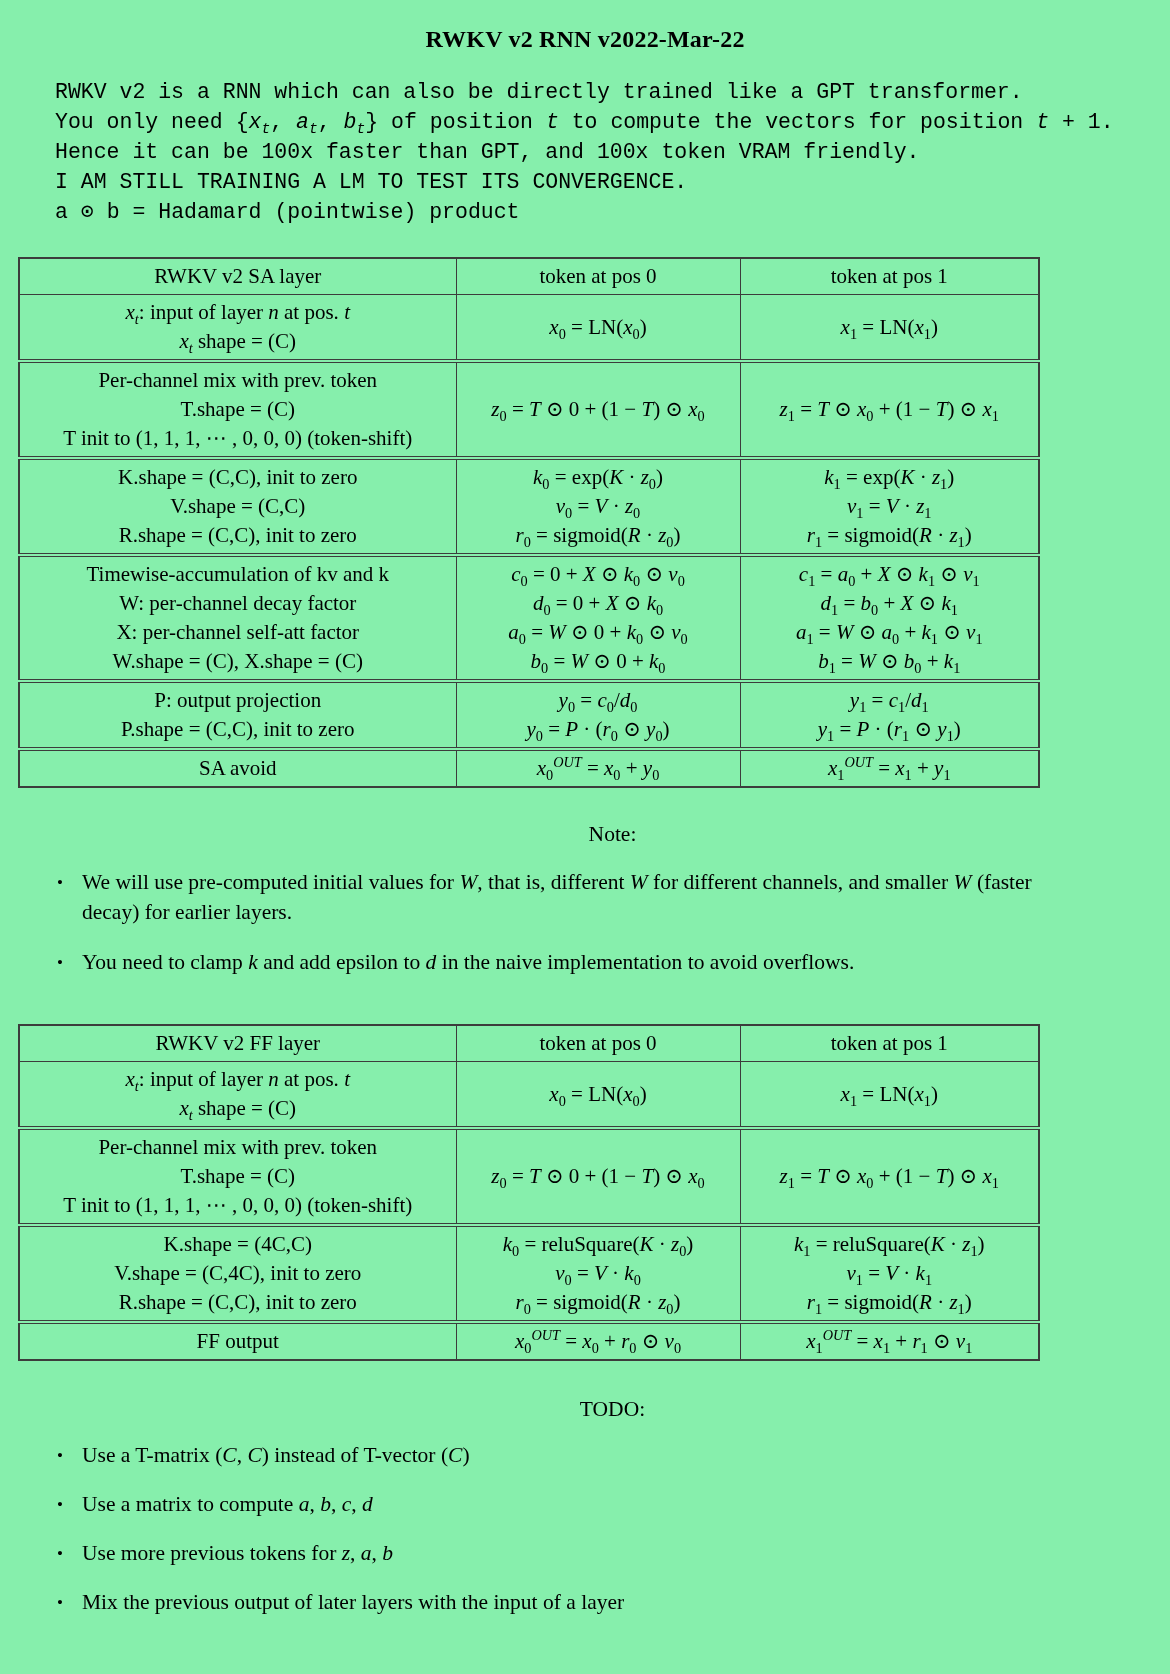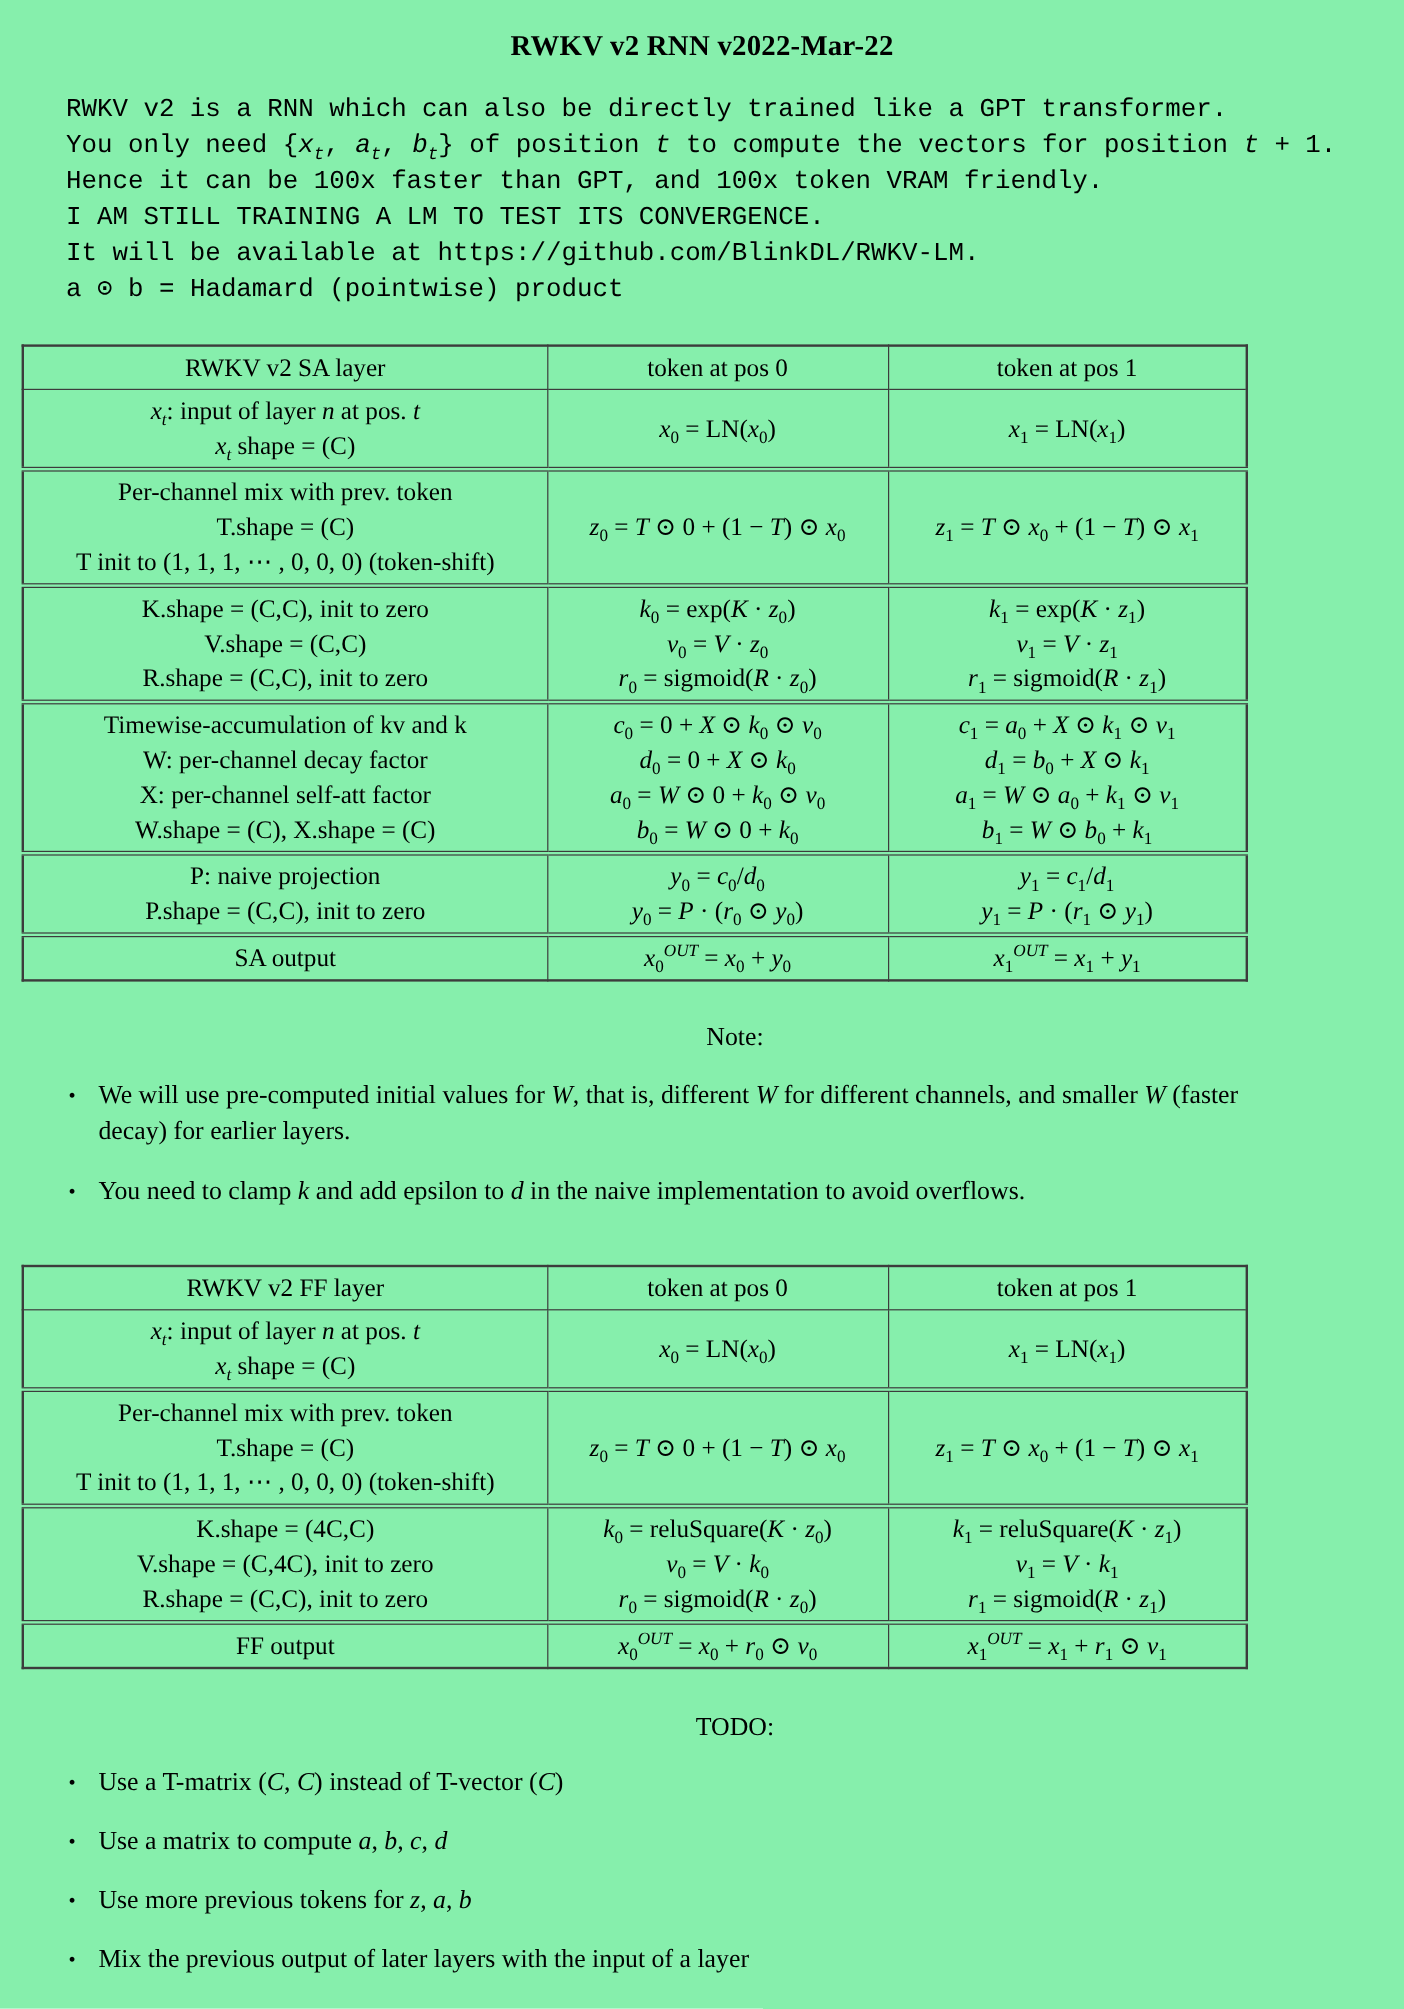--- a/index.html
+++ b/index.html
@@ -50,21 +50,20 @@
 <body>
 
 <div class="page">
   <h1 class="title">RWKV v2 RNN v2022-Mar-22</h1>
 
   <div class="intro">
       <div class="tline">RWKV v2 is a RNN which can also be directly trained like a GPT transformer.</div>
       <div class="tline">You only need {<i>x</i><sub><i>t</i></sub>, <i>a</i><sub><i>t</i></sub>, <i>b</i><sub><i>t</i></sub>} of position <i>t</i> to compute the vectors for position <i>t</i> + 1.</div>
       <div class="tline">Hence it can be 100x faster than GPT, and 100x token VRAM friendly.</div>
       <div class="tline">I AM STILL TRAINING A LM TO TEST ITS CONVERGENCE.</div>
-      <div class="tline">It will be available at https://github.com/BlinkDL/RWKV-LM.</div>
       <div class="tline">a ⊙ b = Hadamard (pointwise) product</div>
     </div>
 
   <table class="ltx">
     <colgroup>
         <col style="width:437px">
         <col style="width:284px">
         <col style="width:299px">
       </colgroup>
   <thead>
@@ -132,35 +131,35 @@
           </td>
           <td>
             <div class="cl"><i>c</i><sub>1</sub> = <i>a</i><sub>0</sub> + <i>X</i> ⊙ <i>k</i><sub>1</sub> ⊙ <i>v</i><sub>1</sub></div>
             <div class="cl"><i>d</i><sub>1</sub> = <i>b</i><sub>0</sub> + <i>X</i> ⊙ <i>k</i><sub>1</sub></div>
             <div class="cl"><i>a</i><sub>1</sub> = <i>W</i> ⊙ <i>a</i><sub>0</sub> + <i>k</i><sub>1</sub> ⊙ <i>v</i><sub>1</sub></div>
             <div class="cl"><i>b</i><sub>1</sub> = <i>W</i> ⊙ <i>b</i><sub>0</sub> + <i>k</i><sub>1</sub></div>
           </td>
         </tr>
         <tr>
           <td>
-            <div class="cl">P: naive projection</div>
+            <div class="cl">P: output projection</div>
             <div class="cl">P.shape = (C,C), init to zero</div>
           </td>
           <td>
             <div class="cl"><i>y</i><sub>0</sub> = <i>c</i><sub>0</sub>/<i>d</i><sub>0</sub></div>
             <div class="cl"><i>y</i><sub>0</sub> = <i>P</i> · (<i>r</i><sub>0</sub> ⊙ <i>y</i><sub>0</sub>)</div>
           </td>
           <td>
             <div class="cl"><i>y</i><sub>1</sub> = <i>c</i><sub>1</sub>/<i>d</i><sub>1</sub></div>
             <div class="cl"><i>y</i><sub>1</sub> = <i>P</i> · (<i>r</i><sub>1</sub> ⊙ <i>y</i><sub>1</sub>)</div>
           </td>
         </tr>
         <tr>
           <td>
-            <div class="cl">SA output</div>
+            <div class="cl">SA avoid</div>
           </td>
           <td>
             <div class="cl"><i>x</i><sub>0</sub><sup><i>OUT</i></sup> = <i>x</i><sub>0</sub> + <i>y</i><sub>0</sub></div>
           </td>
           <td>
             <div class="cl"><i>x</i><sub>1</sub><sup><i>OUT</i></sup> = <i>x</i><sub>1</sub> + <i>y</i><sub>1</sub></div>
           </td>
         </tr>
       </tbody>
     </table>

